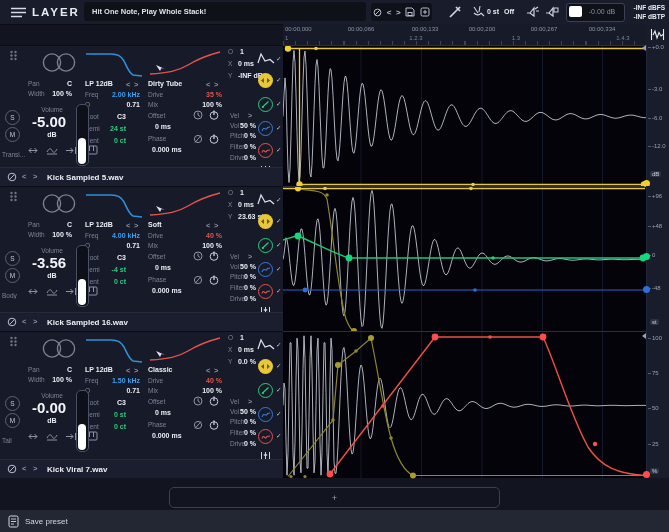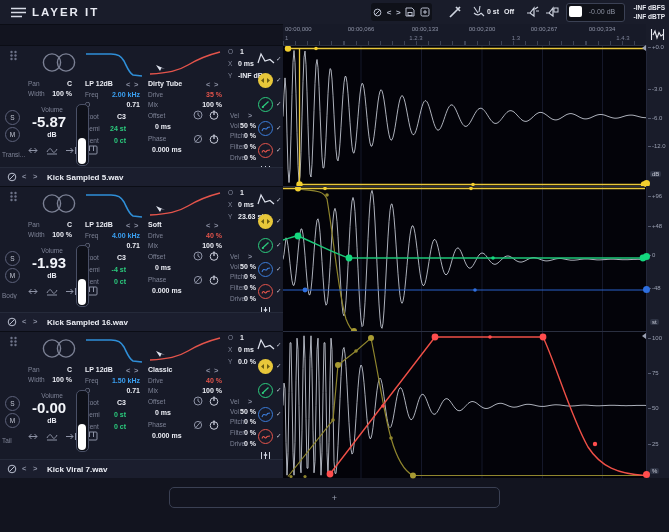--- a/index.html
+++ b/index.html
@@ -58,20 +58,21 @@
 </head>
 <body>
 
 <div class="app">
 
   <div class="topbar">
     <svg class="abs" style="left:10px;top:7px" width="17" height="11">
         <path d="M1 1.5 H16 M1 5.5 H16 M1 9.5 H12" stroke="#d8dbe6" stroke-width="1.6" fill="none"></path>
       </svg>
     <span class="logo">LAYER IT</span>
+    <div class="msgbox">Hit One Note, Play Whole Stack!</div>
     <div class="presetgroup">
       <svg width="9" height="9">
           <circle cx="4.5" cy="4.5" r="3.4" stroke="#b9bece" fill="none"></circle>
           <path d="M2.2 6.8 L6.8 2.2" stroke="#b9bece"></path>
         </svg>
       <span style="font-size:8px;font-weight:700">&lt;</span>
       <span style="font-size:8px;font-weight:700">&gt;</span>
       <svg width="10" height="10">
           <path d="M1 1 H7 L9 3 V9 H1 Z" stroke="#b9bece" fill="none"></path>
           <rect x="3" y="5.5" width="4" height="3" stroke="#b9bece" fill="none"></rect>
@@ -185,21 +186,21 @@
         <path d="M4.5 1 V6 M8.5 1 V6" stroke="#8e93a6"></path>
       </svg>
 
   <div class="smbtn" style="top:64px">
         <span>S</span>
       </div>
   <div class="smbtn" style="top:81px">
         <span>M</span>
       </div>
   <span class="L tc" style="left:30px;top:60px;width:44px;text-align:center">Volume</span>
-  <span class="bigvol">-5.87</span>
+  <span class="bigvol">-5.00</span>
   <span class="V tc" style="left:30px;top:85px;width:44px;text-align:center">dB</span>
   <div class="fader">
         <div class="fhandle"></div>
       </div>
   <svg class="abs" style="left:27px;top:100px" width="12" height="9">
         <path d="M2 4.5 H10 M2 4.5 l2.5 -2.5 M2 4.5 l2.5 2.5 M10 4.5 l-2.5 -2.5 M10 4.5 l-2.5 2.5" stroke="#8e93a6" fill="none"></path>
       </svg>
   <svg class="abs" style="left:46px;top:100px" width="12" height="9">
         <path d="M1 6 C3 2 5 2 6 4.5 C7 7 9 7 11 3" stroke="#8e93a6" fill="none"></path>
         <path d="M1 8 H11" stroke="#8e93a6"></path>
@@ -342,21 +343,21 @@
         <path d="M4.5 1 V6 M8.5 1 V6" stroke="#8e93a6"></path>
       </svg>
 
   <div class="smbtn" style="top:64px">
         <span>S</span>
       </div>
   <div class="smbtn" style="top:81px">
         <span>M</span>
       </div>
   <span class="L tc" style="left:30px;top:60px;width:44px;text-align:center">Volume</span>
-  <span class="bigvol">-1.93</span>
+  <span class="bigvol">-3.56</span>
   <span class="V tc" style="left:30px;top:85px;width:44px;text-align:center">dB</span>
   <div class="fader">
         <div class="fhandle"></div>
       </div>
   <svg class="abs" style="left:27px;top:100px" width="12" height="9">
         <path d="M2 4.5 H10 M2 4.5 l2.5 -2.5 M2 4.5 l2.5 2.5 M10 4.5 l-2.5 -2.5 M10 4.5 l-2.5 2.5" stroke="#8e93a6" fill="none"></path>
       </svg>
   <svg class="abs" style="left:46px;top:100px" width="12" height="9">
         <path d="M1 6 C3 2 5 2 6 4.5 C7 7 9 7 11 3" stroke="#8e93a6" fill="none"></path>
         <path d="M1 8 H11" stroke="#8e93a6"></path>
@@ -726,13 +727,20 @@
     <span class="sl" style="top:39px">75</span>
     <span class="sl" style="top:74px">50</span>
     <span class="sl" style="top:110px">25</span>
     <span class="badge" style="top:137px">%</span>
     <div class="sdot" style="top:140px;background:#ff4d4d"></div>
   </div>
 
   <div class="addbtn">
       <span>+</span>
     </div>
+  <div class="footer">
+    <svg style="margin-left:8px" width="11" height="13">
+        <rect x="1" y="1" width="9" height="11" rx="1.5" stroke="#d4d7e0" fill="none"></rect>
+        <path d="M3 4 H8 M3 6.5 H8 M3 9 H6" stroke="#d4d7e0" stroke-width="0.9"></path>
+      </svg>
+    <span>Save preset</span>
+  </div>
 </div>
 
 </body></html>

